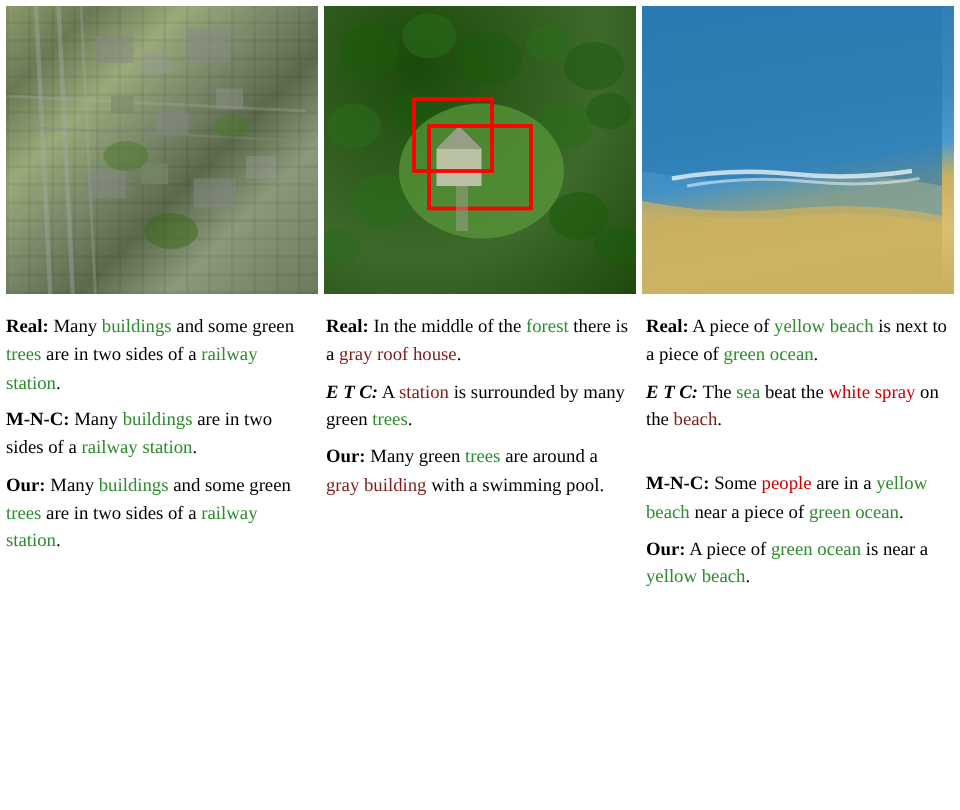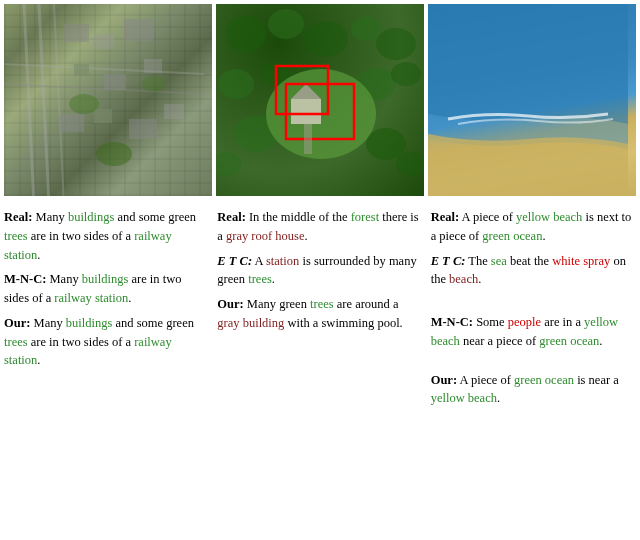--- a/index.html
+++ b/index.html
@@ -203,19 +203,19 @@
         <span> A piece of <span class="green">yellow beach</span> is next to a piece of <span class="green">green ocean</span>.</span>
       </p>
       <p style="margin-top:6px">
         <span class="bold-label" style="font-style:italic">E T C:</span>
         <span> The <span class="green">sea</span> beat the <span class="red-text">white spray</span> on the <span class="blue">beach</span>.</span>
       </p>
       <p style="margin-top:24px">
         <span class="bold-label">M-N-C:</span>
         <span> Some <span class="red-text">people</span> are in a <span class="green">yellow beach</span> near a piece of <span class="green">green ocean</span>.</span>
       </p>
-      <p style="margin-top:20px">
+      <p style="margin-top:6px">
         <span class="bold-label">Our:</span>
         <span> A piece of <span class="green">green ocean</span> is near a <span class="green">yellow beach</span>.</span>
       </p>
     </div>
   </div>
 </div>
 
 </body></html>

